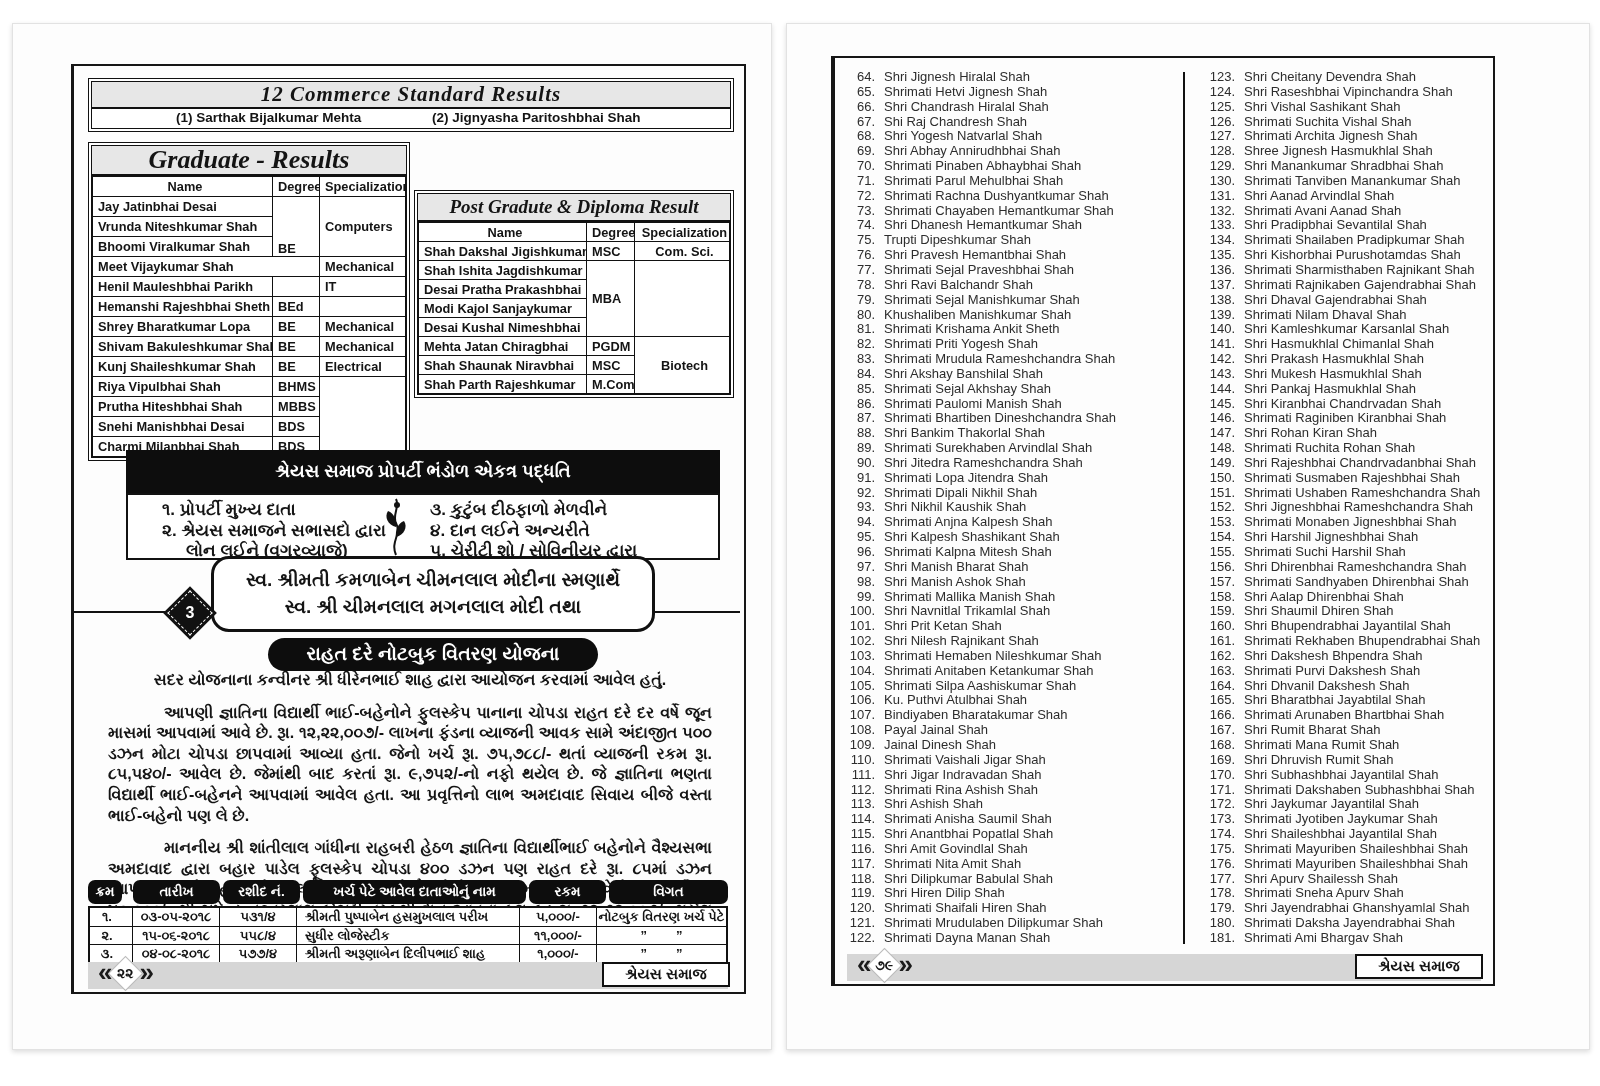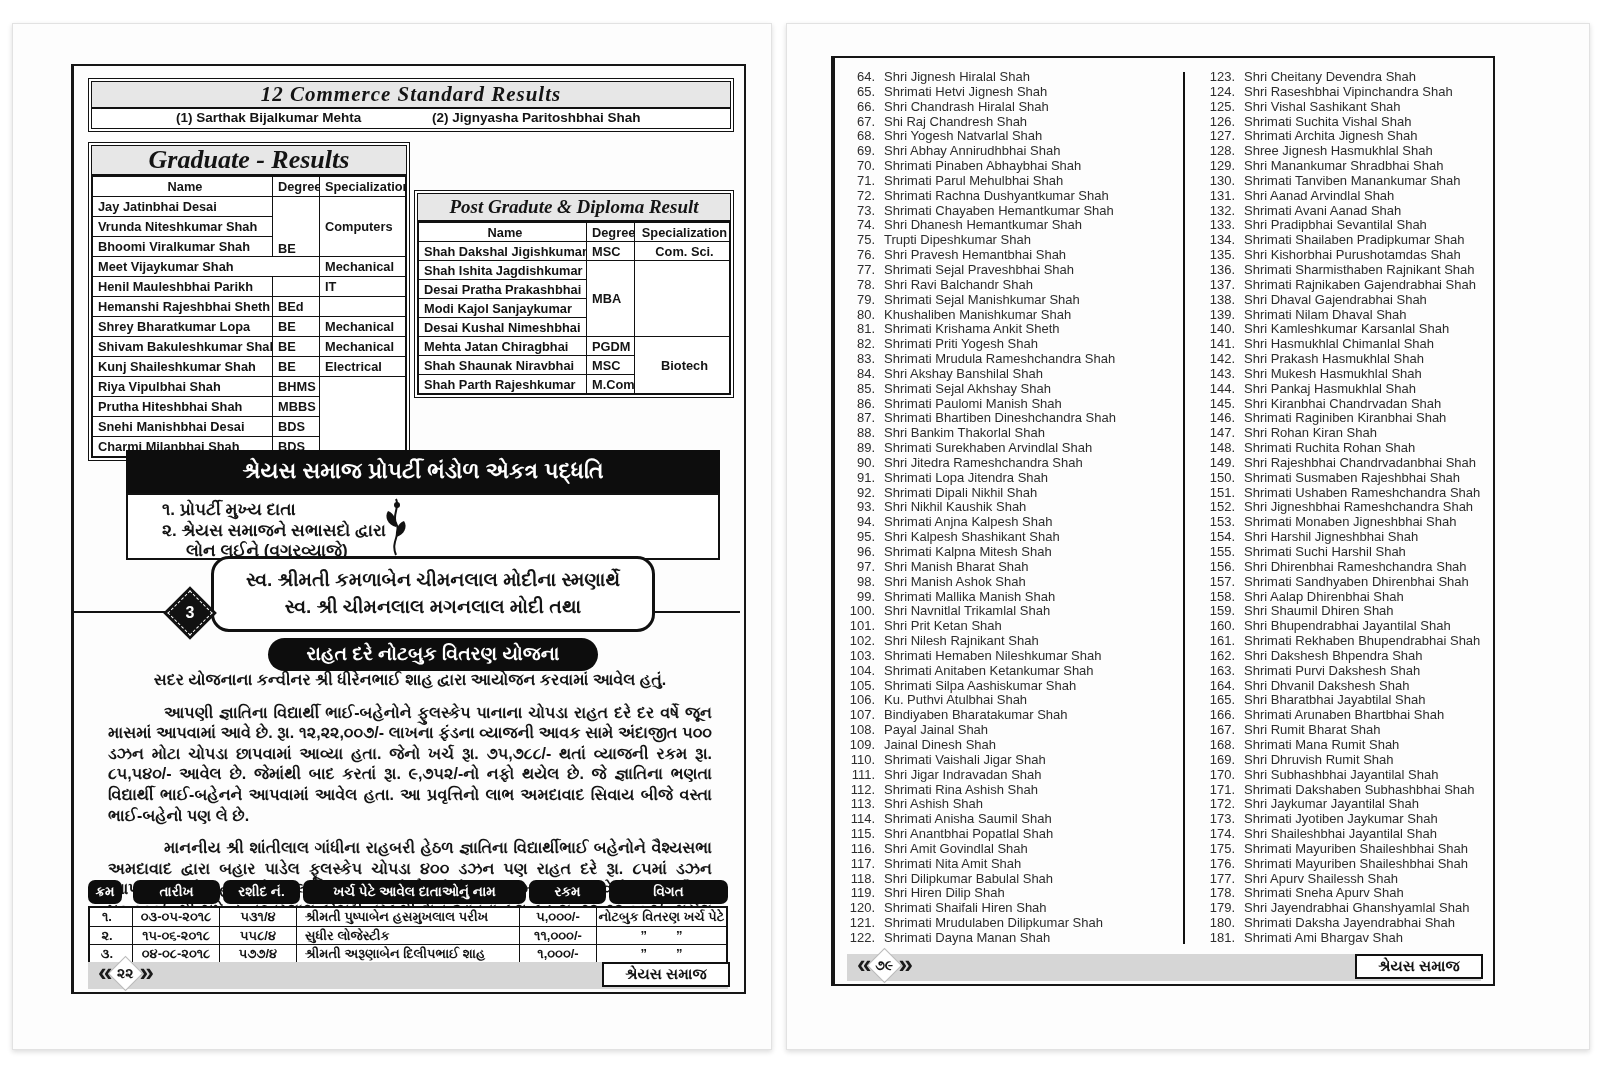--- a/index.html
+++ b/index.html
@@ -37,21 +37,21 @@
   table.tbl td{border:1px solid #111;font-weight:bold;font-size:12.8px;height:19px;
                padding:0 0 0 5px;overflow:hidden;white-space:nowrap;}
   .box-post table.tbl td{height:18px;font-size:12.8px;}
   td.hd{text-align:center;padding:0;font-size:13.2px;}
   td.ctr{text-align:center;padding:0;margin-top:28px;}
   td.vb{vertical-align:bottom;}
   td.mid{vertical-align:middle;}
 
   
   .banner{left:52px;top:384px;width:594px;height:43px;background:#0d0d0d;color:#fff;
-          text-align:center;font-weight:bold;font-size:22px;line-height:42px;}
+          text-align:center;font-weight:bold;font-size:18px;line-height:42px;}
   .fund-box{left:52px;top:427px;width:594px;height:67px;border:2px solid #111;background:#fff;box-sizing:border-box;}
   .fund-col{position:absolute;top:5px;font-weight:bold;font-size:17px;line-height:20.5px;}
   .fund-left{left:34px;width:238px;}
   .fund-right{left:302px;width:280px;}
   .fund-item{padding-left:24px;text-indent:-24px;}
   .ornament{position:absolute;left:248px;top:2px;}
 
   
   .sec-line{left:0;top:545px;width:666px;height:2px;background:#111;}
   .diamond{left:97px;top:528px;width:38px;height:38px;background:#111;transform:rotate(45deg);z-index:3;}
@@ -259,20 +259,26 @@
             <div class="fund-item"><span>૨.</span> <span>શ્રેયસ સમાજને સભાસદો દ્વારા લોન લઈને (વગરવ્યાજે)</span></div>
           </div>
         <span class="ornament">
           <svg width="40" height="60" viewBox="0 0 40 60">
             <path d="M20 58 C14 44 26 38 20 26 C16 18 24 10 20 2" stroke="#111" stroke-width="2" fill="none"></path>
             <path d="M20 30 C12 28 8 20 12 14 C18 16 21 24 20 30 Z" fill="#111"></path>
             <path d="M20 40 C28 38 32 30 28 24 C22 26 19 34 20 40 Z" fill="#111"></path>
             <circle cx="21" cy="8" r="3" fill="#111"></circle>
           </svg>
         </span>
+        <div class="fund-col fund-right">
+
+        <div class="fund-item"><span>૩.</span> <span>કુટુંબ દીઠફાળો મેળવીને</span></div>
+            <div class="fund-item"><span>૪.</span> <span>દાન લઈને અન્યરીતે</span></div>
+            <div class="fund-item"><span>૫.</span> <span>ચેરીટી શો / સોવિનીયર દ્વારા</span></div>
+          </div>
       </div>
 
       <div class="sec-line"></div>
       <div class="diamond">
         <span class="dnum">3</span>
       </div>
       <div class="memo">
         <div>સ્વ. શ્રીમતી કમળાબેન ચીમનલાલ મોદીના સ્મણાર્થે</div>
         <div>સ્વ. શ્રી ચીમનલાલ મગનલાલ મોદી તથા</div>
       </div>

